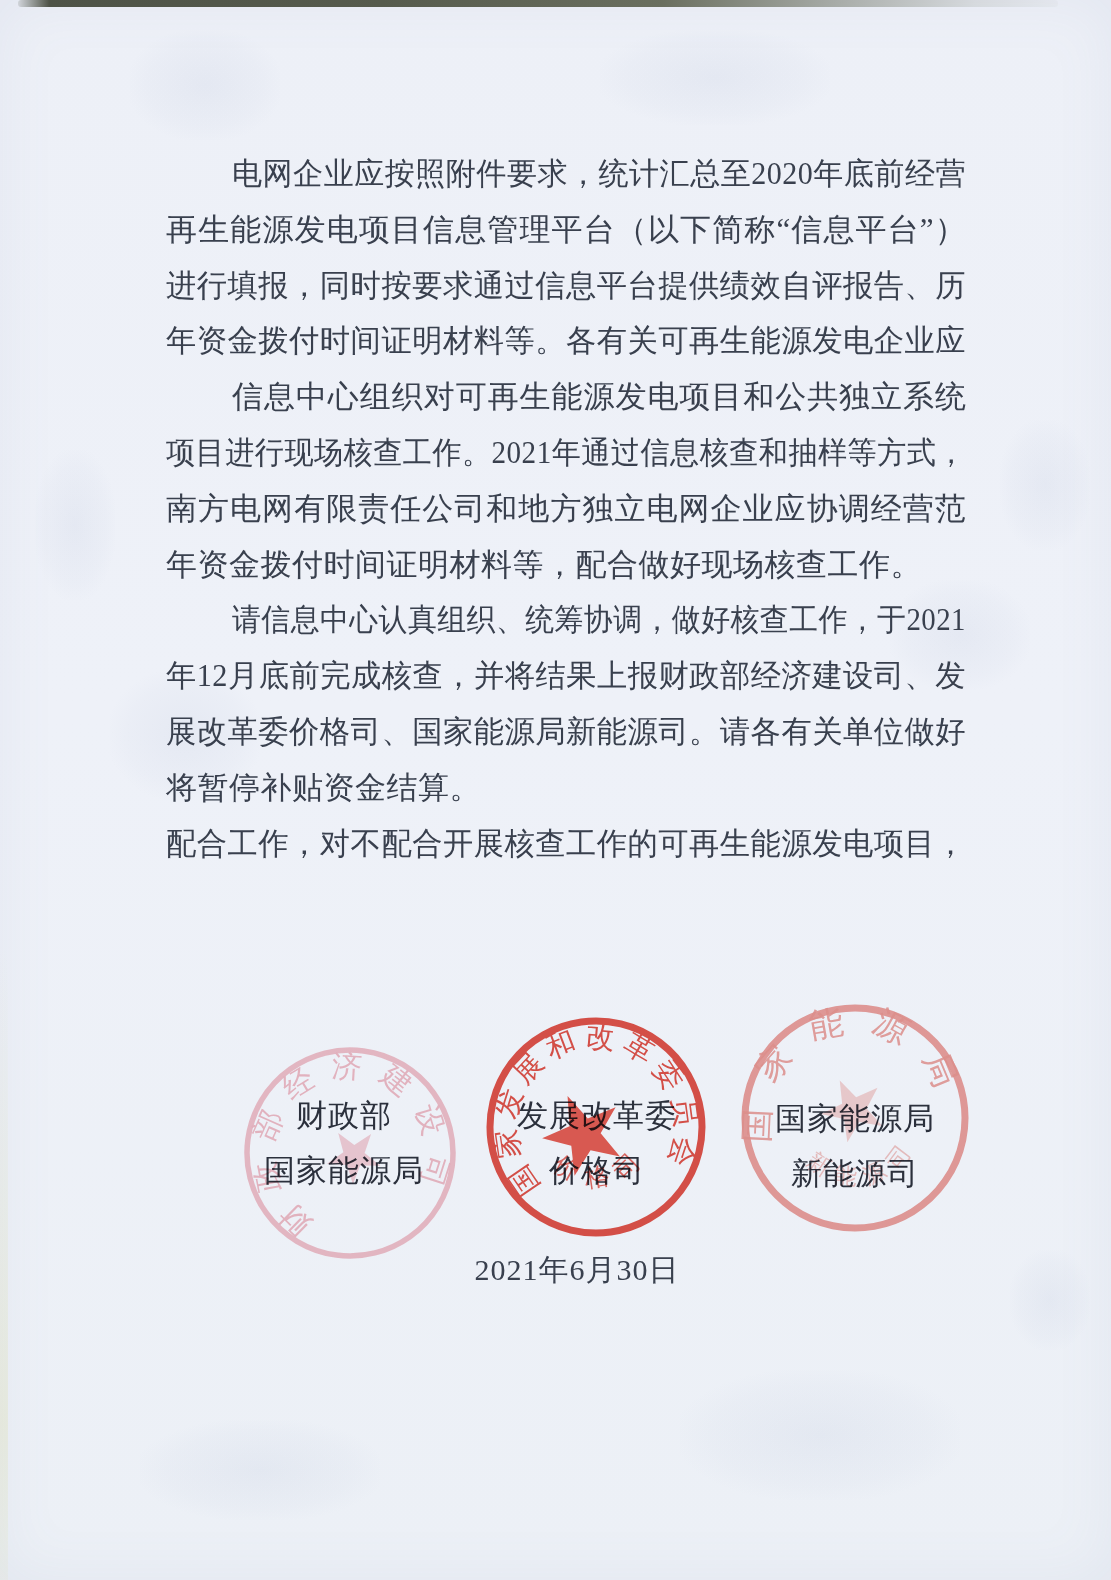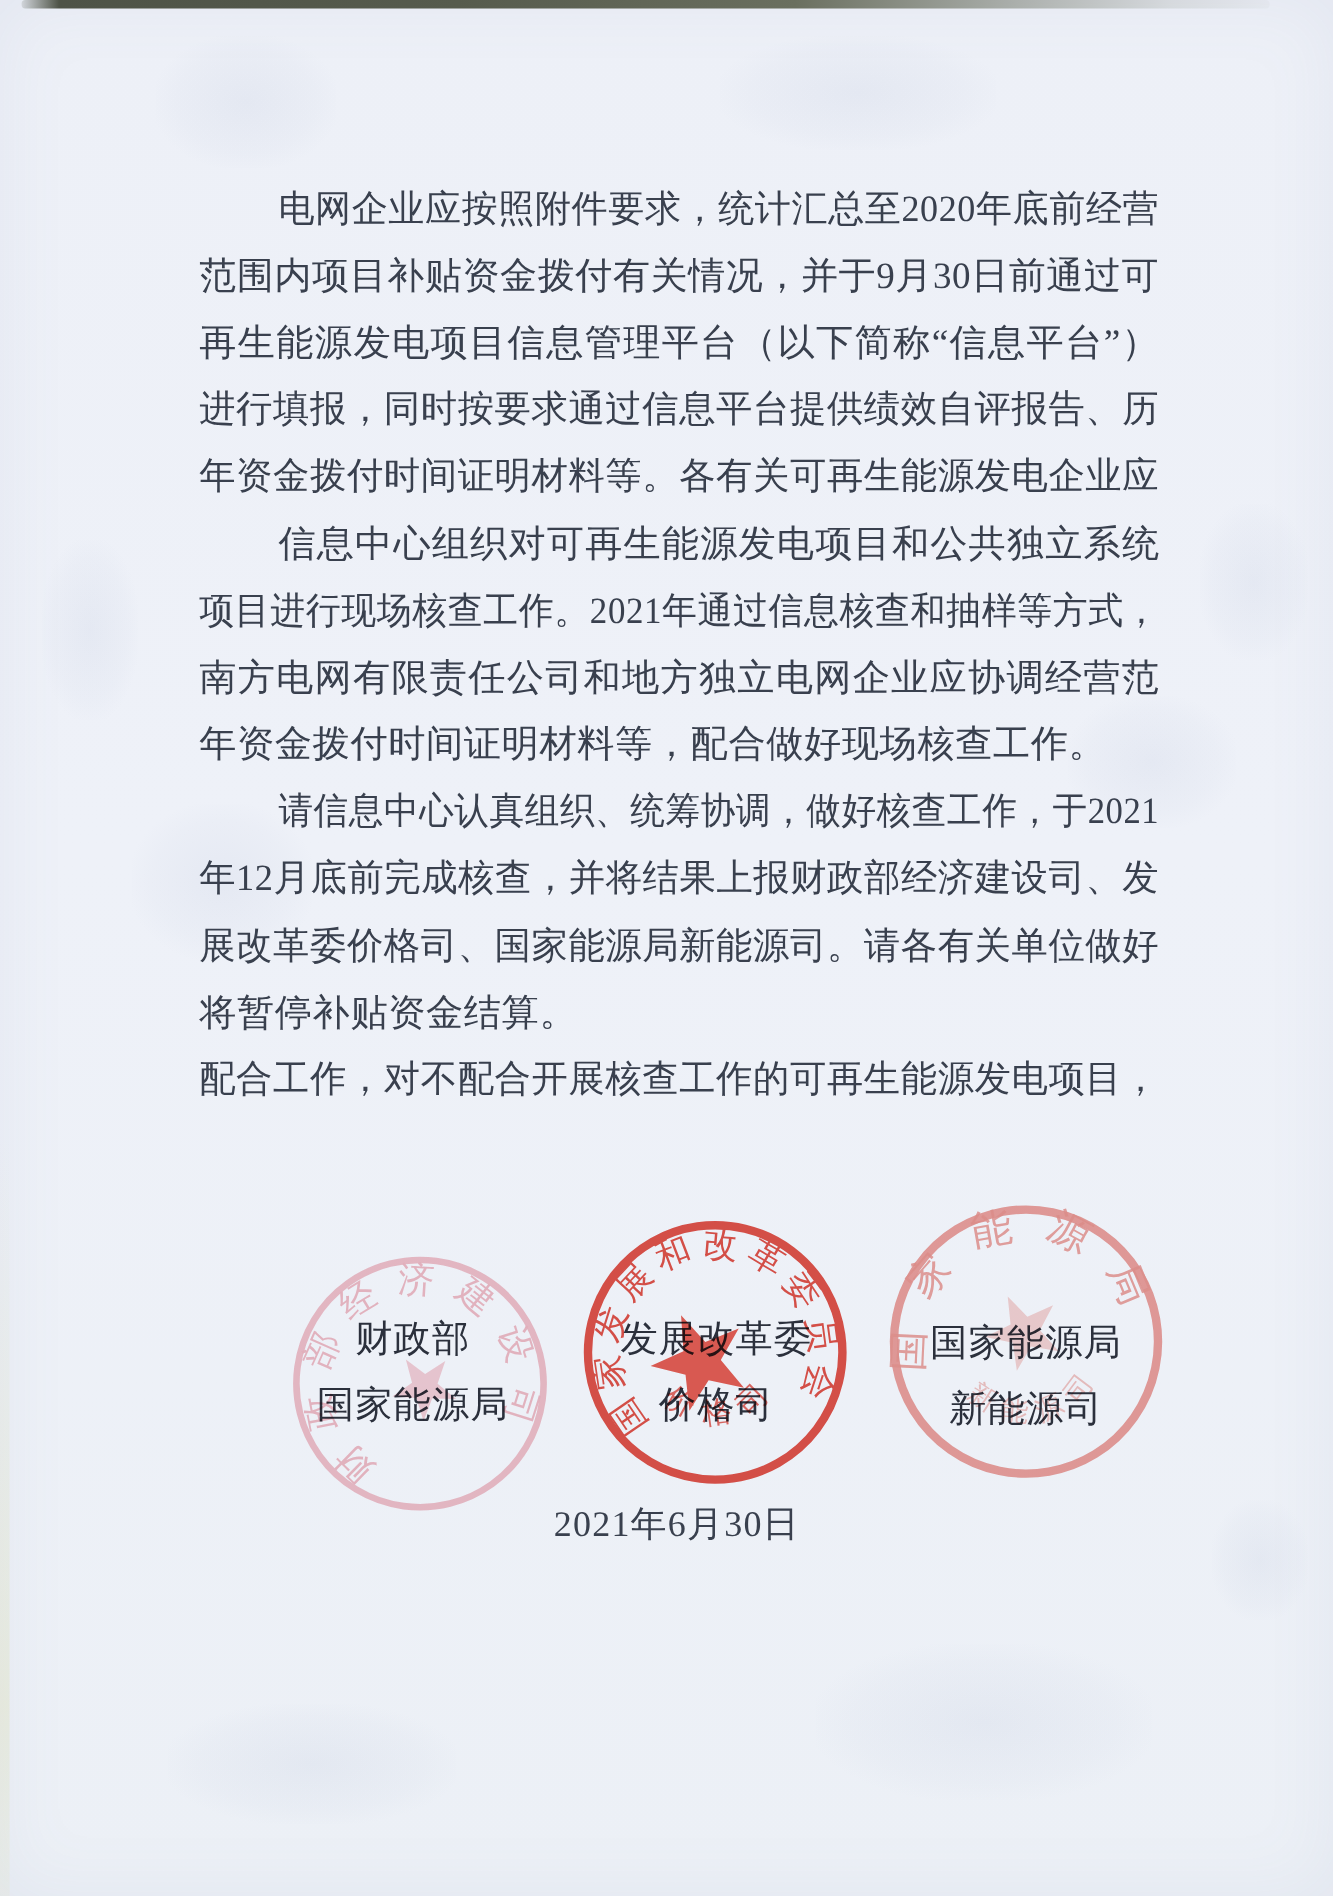--- a/index.html
+++ b/index.html
@@ -46,21 +46,21 @@
   .sig{
     position:absolute;width:260px;text-align:center;
     color:#2b303c;font-size:31px;line-height:55px;letter-spacing:1px;
   }
   .sig div{height:55px;}
   
   .seal{position:absolute;mix-blend-mode:multiply;}
   .seal text{font-family:"Liberation Serif","DejaVu Serif",serif;}
   
   .date-line{
-    position:absolute;left:404px;top:1250px;width:320px;
+    position:absolute;left:417px;top:1250px;width:320px;
     text-align:center;font-size:30px;color:#39404e;letter-spacing:1px;
   }
 </style>
 </head>
 <body>
 
 <div class="page">
 
   <div class="top-strip"></div>
   <div class="left-edge"></div>
@@ -71,21 +71,20 @@
   <div class="smudge" style="left:1000px;top:420px;width:90px;height:130px;"></div>
   <div class="smudge" style="left:110px;top:670px;width:150px;height:130px;"></div>
   <div class="smudge" style="left:890px;top:580px;width:140px;height:110px;"></div>
   <div class="smudge" style="left:1010px;top:1250px;width:80px;height:100px;"></div>
   <div class="smudge" style="left:140px;top:1420px;width:240px;height:100px;"></div>
   <div class="smudge" style="left:680px;top:1370px;width:280px;height:130px;"></div>
 
   <div class="doc-text">
     <div>
       <div class="line indent"><span class="scaled" style="transform: scaleX(0.969617);">电网企业应按照附件要求，统计汇总至2020年底前经营</span></div>
-      <div class="line"><span class="scaled" style="transform: scaleX(0.995025);">范围内项目补贴资金拨付有关情况，并于9月30日前通过可</span></div>
       <div class="line flex-just">
           <span>再</span>
           <span>生</span>
           <span>能</span>
           <span>源</span>
           <span>发</span>
           <span>电</span>
           <span>项</span>
           <span>目</span>
           <span>信</span>

